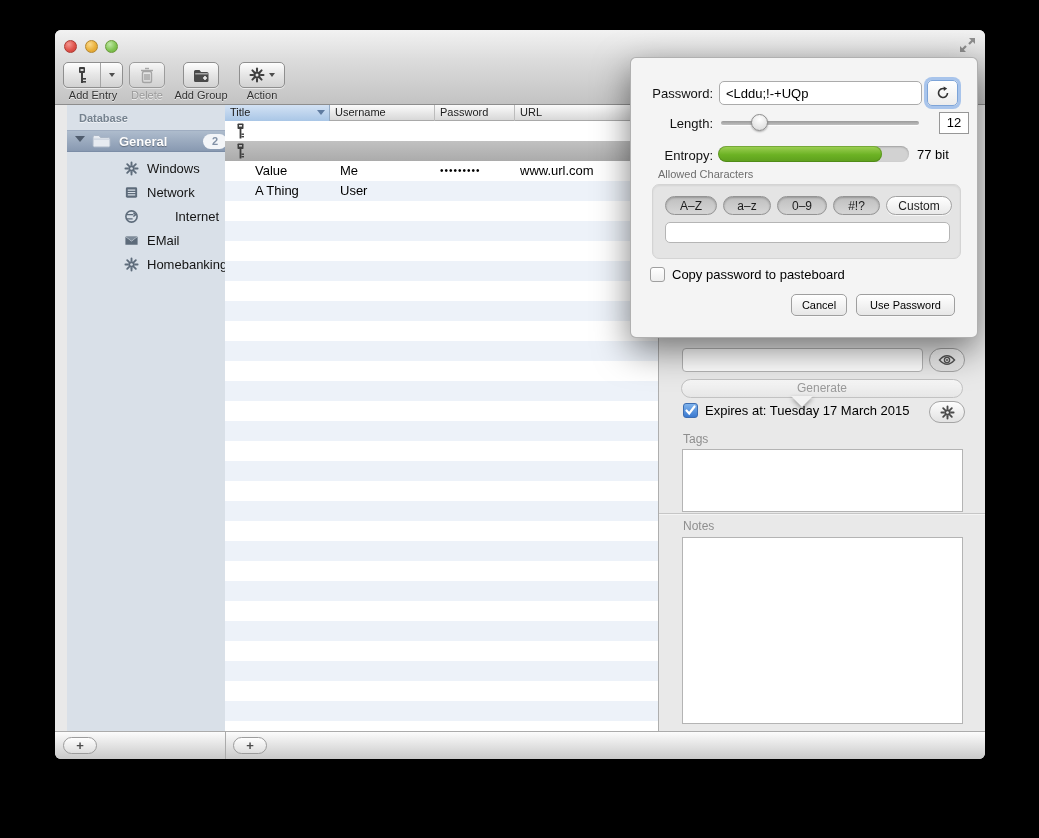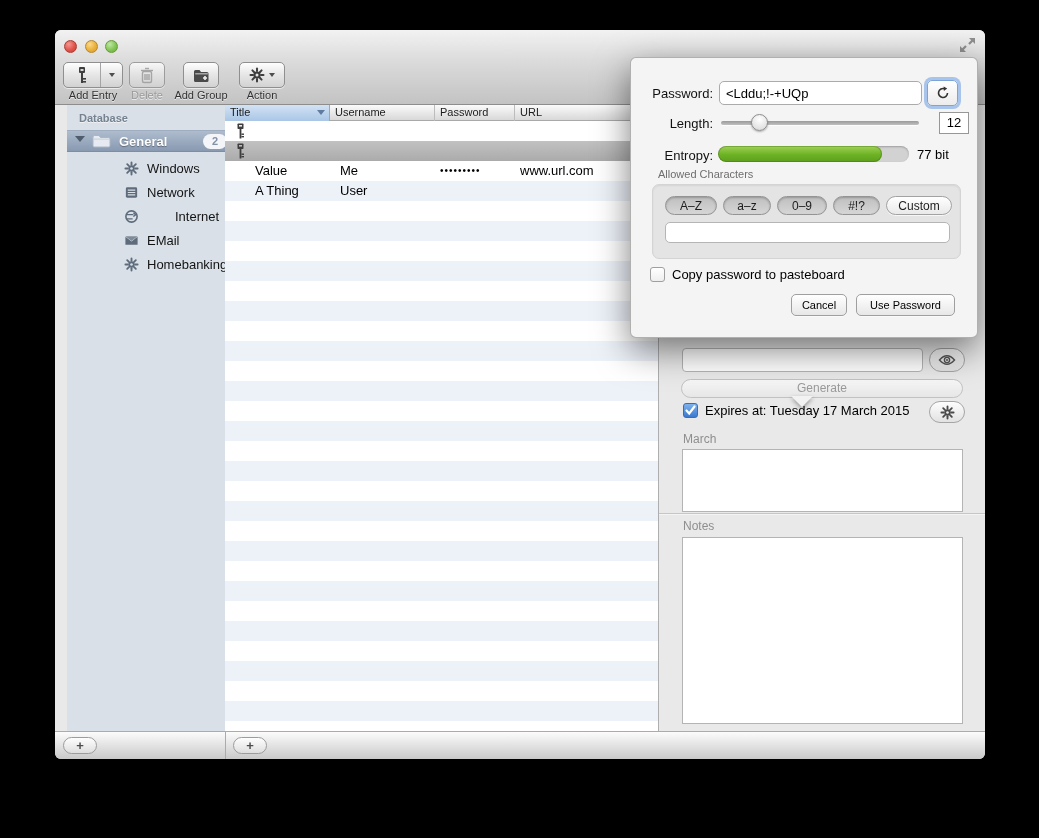--- a/index.html
+++ b/index.html
@@ -405,21 +405,21 @@
               <line x1="10.8" y1="10.8" x2="12.6" y2="12.6"></line>
               <line x1="3.4" y1="12.6" x2="5.2" y2="10.8"></line>
               <line x1="10.8" y1="5.2" x2="12.6" y2="3.4"></line>
             </g>
             <circle cx="8" cy="8" r="3.4" fill="#4a4a4a"></circle>
             <circle cx="8" cy="8" r="1.4" fill="#f0f0f0"></circle>
           </svg>
       </span>
     </div>
 
-    <div class="panel-label abs" style="left:24px;top:327px;">March</div>
+    <div class="panel-label abs" style="left:24px;top:327px;">Tags</div>
     <textarea class="field abs" style="left: 23px; top: 344px; width: 281px; height: 63px; border-radius: 0px; resize: none; font-family: &quot;Liberation Sans&quot;, sans-serif;"></textarea>
 
     <div class="sep" style="top:408px;"></div>
 
     <div class="panel-label abs" style="left:24px;top:414px;">Notes</div>
     <textarea class="field abs" style="left: 23px; top: 432px; width: 281px; height: 187px; border-radius: 0px; resize: none; font-family: &quot;Liberation Sans&quot;, sans-serif;"></textarea>
   </div>
 
   <div class="bottombar">
     <div class="plus-btn" style="left:8px;">+</div>

